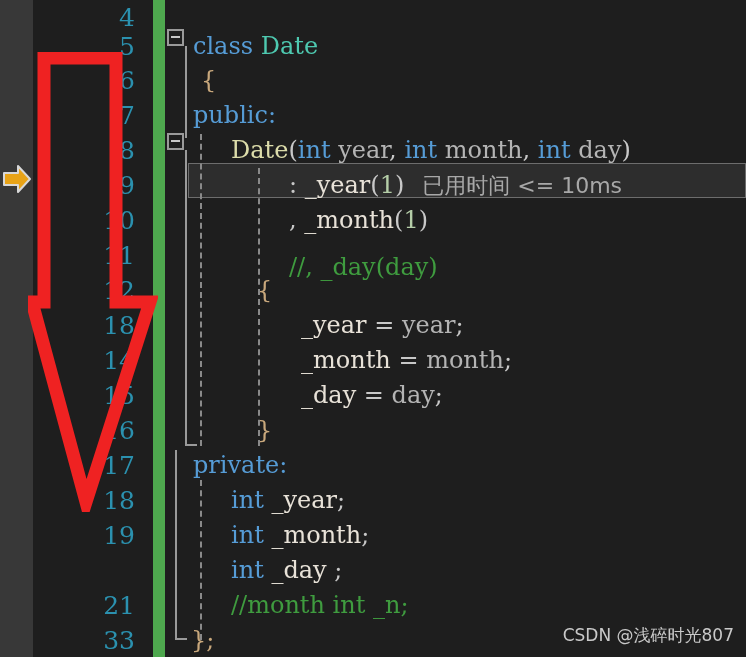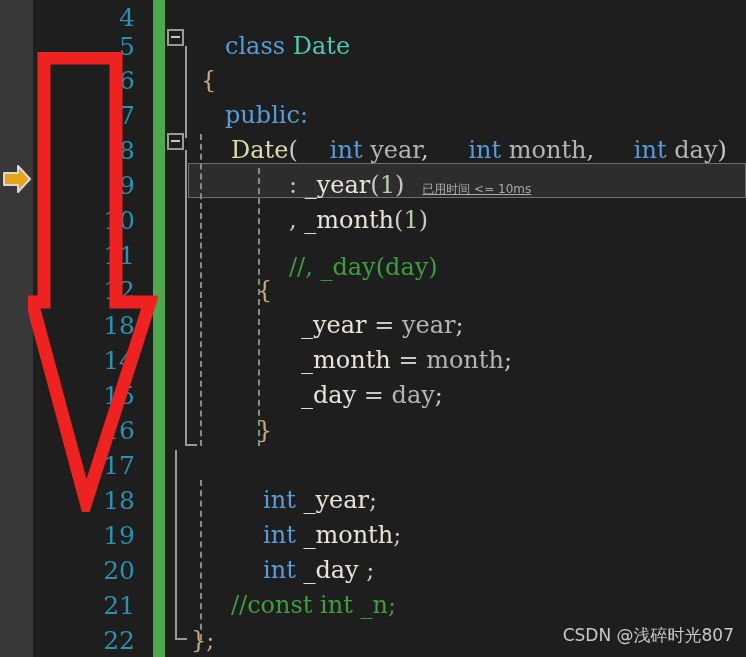--- a/index.html
+++ b/index.html
@@ -125,36 +125,35 @@
     height: 2px;
     background: #9a9a9a;
   }
   .indent-guide {
     position: absolute;
     width: 0;
     border-left: 2px dashed #8a8a8a;
   }
 
   
-  .kw      { color: #569cd6; margin-left: 32px; }
+  .kw      { color: #569cd6; }
   .type    { color: #4ec9b0; }
   .ctor    { color: #dcdcaa; }
   .member  { color: #e8e2d8; }
   .ident   { color: #b4b4b4; }
   .num     { color: #b5cea8; }
   .comment { color: #3f9c3f; }
   .punct   { color: #c8c8c8; }
   .brace   { color: #c9a87c; }
 
   
   .codelens {
     font-family: "DejaVu Sans", sans-serif;
-    font-size: 12px;
+    font-size: 22px;
     color: #a8a8a8;
-    text-decoration: underline;
   }
 
   
   .red-arrow {
     position: absolute;
     left: 28px;
     top: 52px;
     width: 130px;
     height: 460px;
     pointer-events: none;
@@ -191,23 +190,22 @@
     <div class="linenum" style="top:203px">10</div>
     <div class="linenum" style="top:238px">11</div>
     <div class="linenum" style="top:273px">12</div>
     <div class="linenum" style="top:308px">18</div>
     <div class="linenum" style="top:343px">14</div>
     <div class="linenum" style="top:378px">15</div>
     <div class="linenum" style="top:413px">16</div>
     <div class="linenum" style="top:448px">17</div>
     <div class="linenum" style="top:483px">18</div>
     <div class="linenum" style="top:518px">19</div>
-    <div class="linenum" style="top:553px">20</div>
     <div class="linenum" style="top:588px">21</div>
-    <div class="linenum" style="top:623px">22</div>
+    <div class="linenum" style="top:623px">33</div>
   </div>
 
   <div class="change-bar"></div>
 
   <div class="code-surface">
 
     <div class="row-highlight" style="top:163px"></div>
 
     <div class="fold-box" style="left:2px; top:29px"></div>
     <div class="fold-rail" style="top:46px; height:92px"></div>
@@ -240,28 +238,29 @@
     <div class="code-line" style="top:273px"><span style="display:inline-block;width:92px"></span><span class="brace">{</span></div>
 
     <div class="code-line" style="top:308px"><span style="display:inline-block;width:136px"></span><span class="member">_year</span><span class="punct"> = </span><span class="ident">year</span><span class="punct">;</span></div>
 
     <div class="code-line" style="top:343px"><span style="display:inline-block;width:136px"></span><span class="member">_month</span><span class="punct"> = </span><span class="ident">month</span><span class="punct">;</span></div>
 
     <div class="code-line" style="top:378px"><span style="display:inline-block;width:136px"></span><span class="member">_day</span><span class="punct"> = </span><span class="ident">day</span><span class="punct">;</span></div>
 
     <div class="code-line" style="top:413px"><span style="display:inline-block;width:92px"></span><span class="brace">}</span></div>
 
+    <div class="code-line" style="top:448px"><span style="display:inline-block;width:28px"></span><span class="kw">private:</span></div>
 
     <div class="code-line" style="top:483px"><span style="display:inline-block;width:66px"></span><span class="kw">int</span> <span class="member">_year</span><span class="punct">;</span></div>
 
     <div class="code-line" style="top:518px"><span style="display:inline-block;width:66px"></span><span class="kw">int</span> <span class="member">_month</span><span class="punct">;</span></div>
 
     <div class="code-line" style="top:553px"><span style="display:inline-block;width:66px"></span><span class="kw">int</span> <span class="member">_day </span><span class="punct">;</span></div>
 
-    <div class="code-line" style="top:588px"><span style="display:inline-block;width:66px"></span><span class="comment">//const int _n;</span></div>
+    <div class="code-line" style="top:588px"><span style="display:inline-block;width:66px"></span><span class="comment">//month int _n;</span></div>
 
     <div class="code-line" style="top:623px"><span style="display:inline-block;width:26px"></span><span class="brace">};</span></div>
 
   </div>
 
   <svg class="red-arrow" viewBox="0 0 130 460">
     <path d="M16 6 L88 6 L88 250 L122 250 L58 450 L4 250 L16 250 Z" fill="none" stroke="#ef2222" stroke-width="13" stroke-linejoin="miter"></path>
   </svg>
 
   <div class="watermark">CSDN @浅碎时光807</div>

